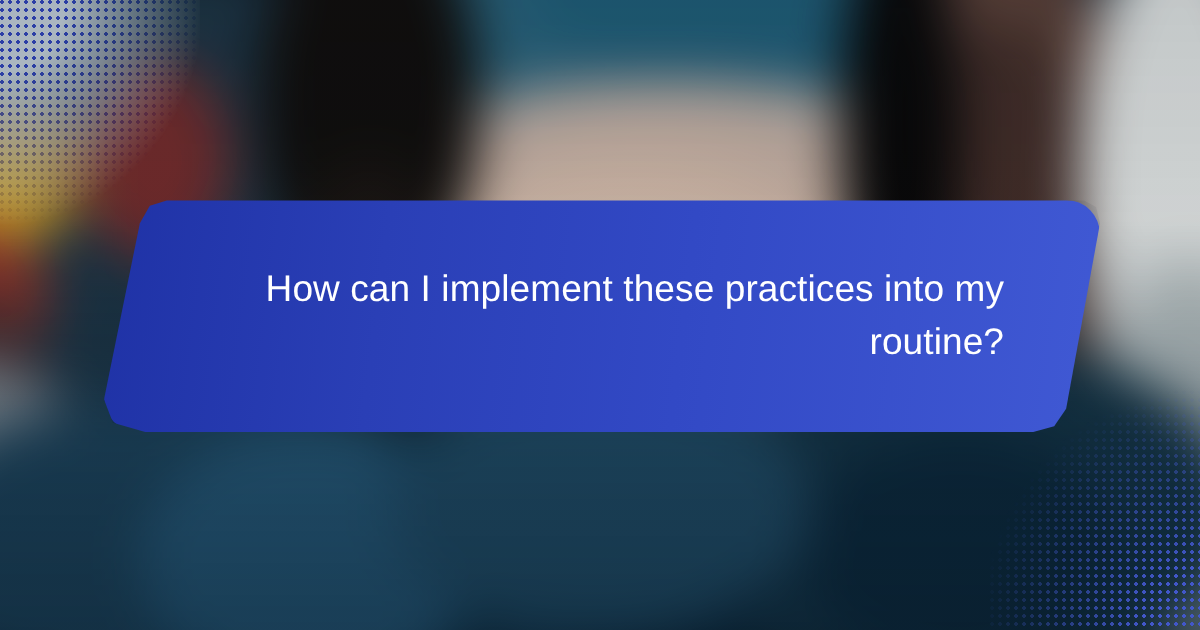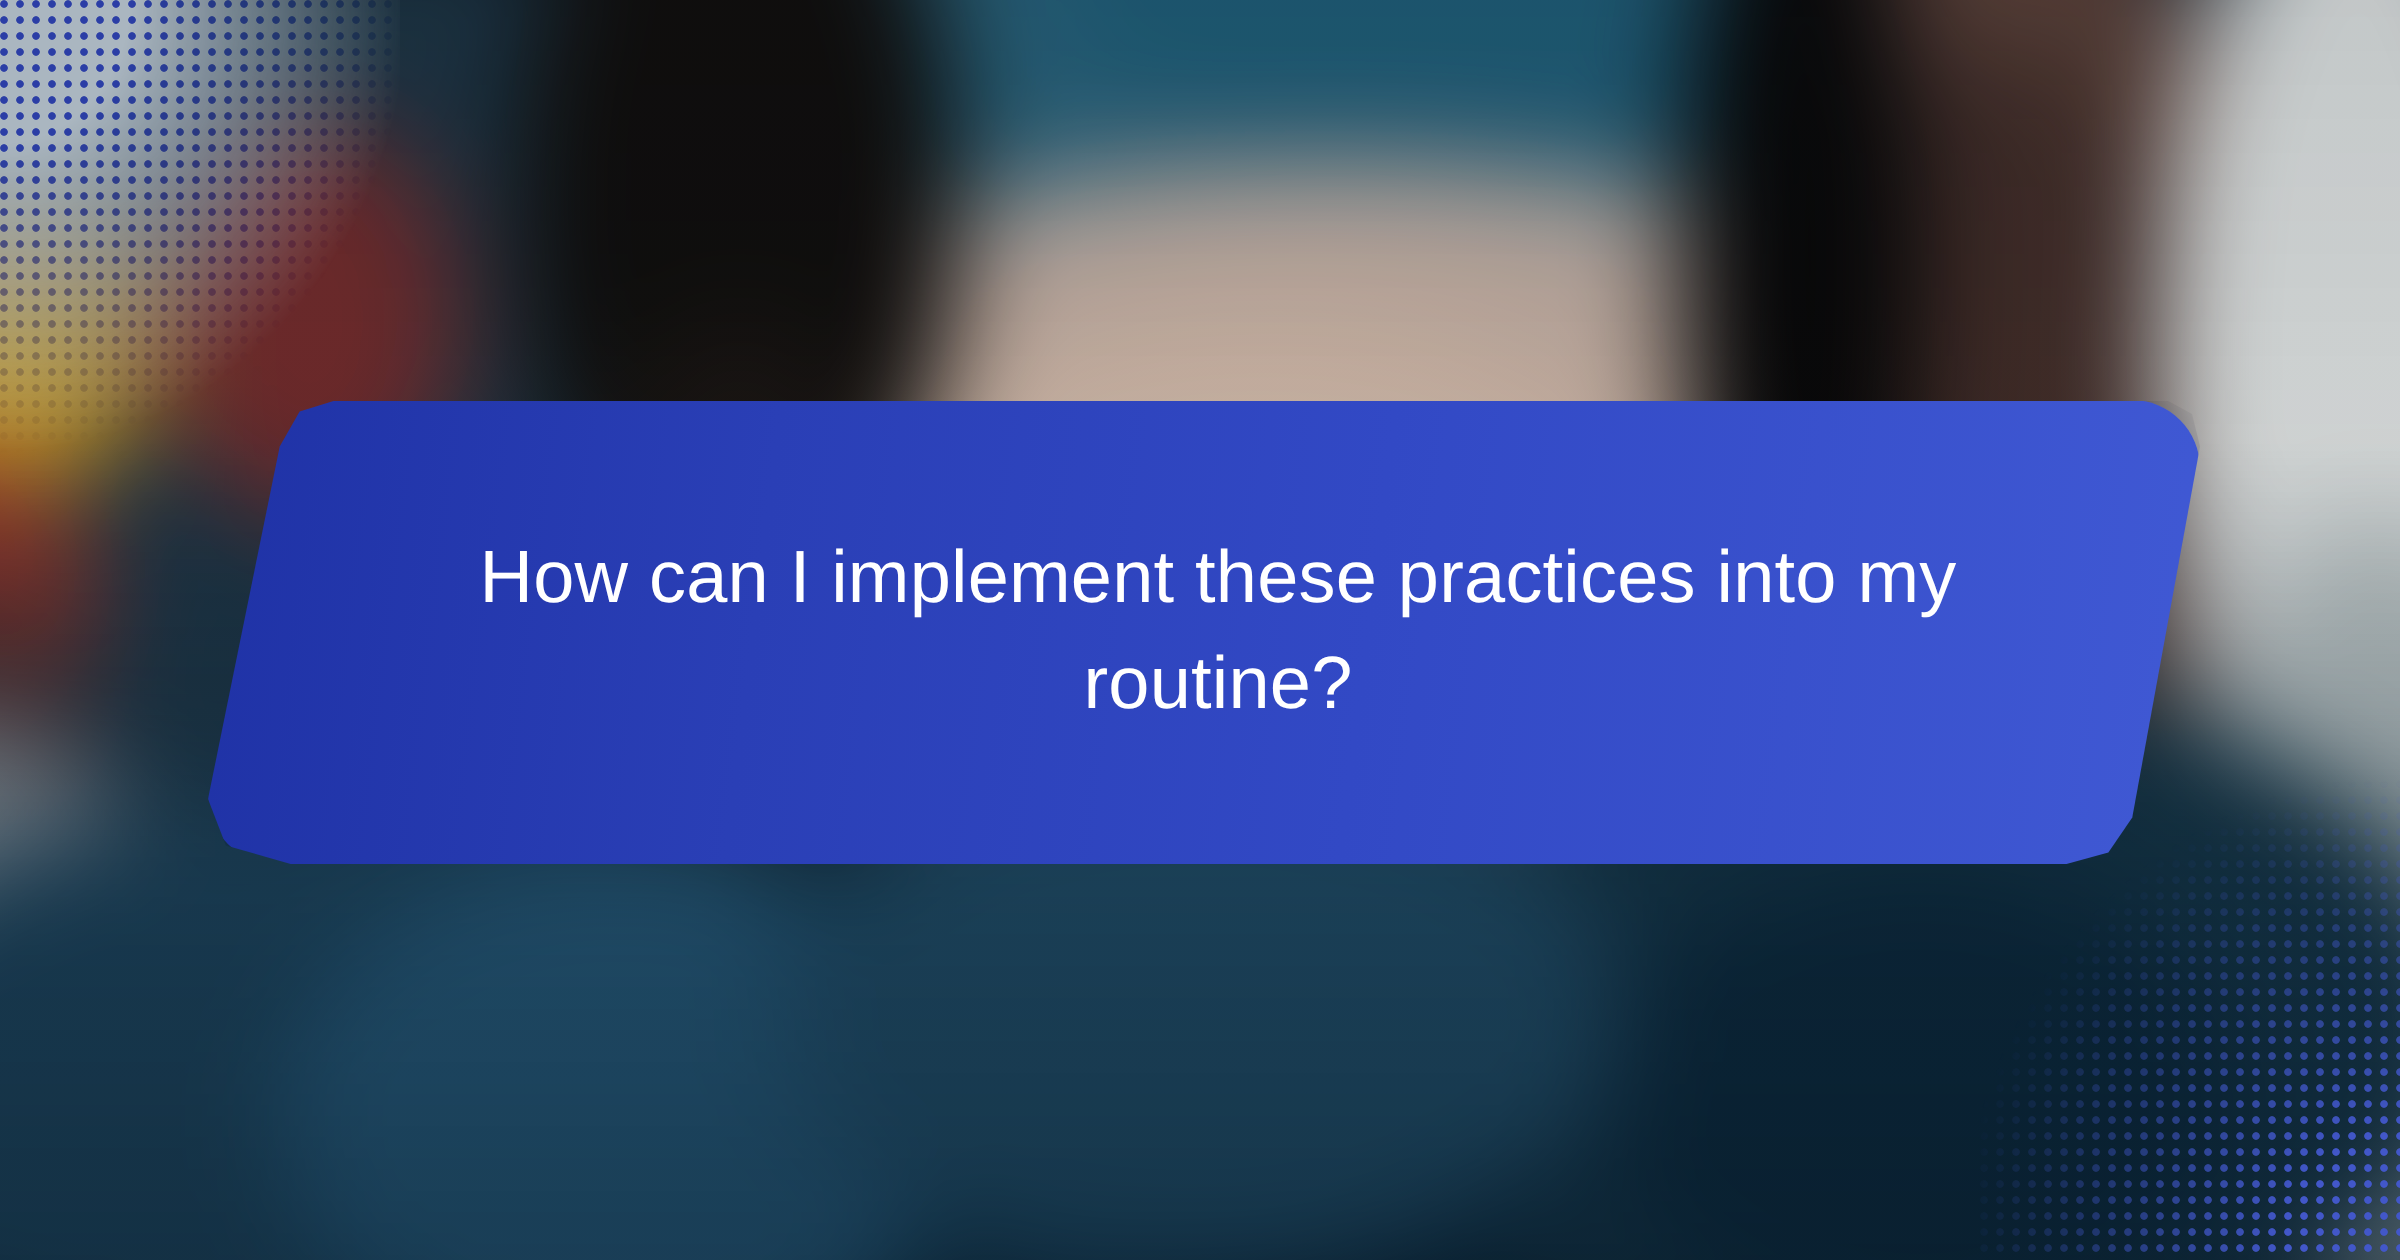--- a/index.html
+++ b/index.html
@@ -117,21 +117,21 @@
       98.4% 0.2%, 99.6% 3%, 100% 10%,
       96.6% 90%, 95.4% 97.5%, 93.3% 100%
     );
     box-shadow: 0 10px 34px rgba(8, 16, 50, 0.35);
   }
   #card-text {
     position: relative;
     z-index: 2;
     width: 790px;
     margin-left: 14px;
-    text-align: center;
+    text-align: right;
     color: #ffffff;
     font-size: 37px;
     line-height: 1.42;
     font-weight: 400;
     letter-spacing: 0.1px;
     text-rendering: geometricPrecision;
   }
 </style>
 </head>
 <body>

